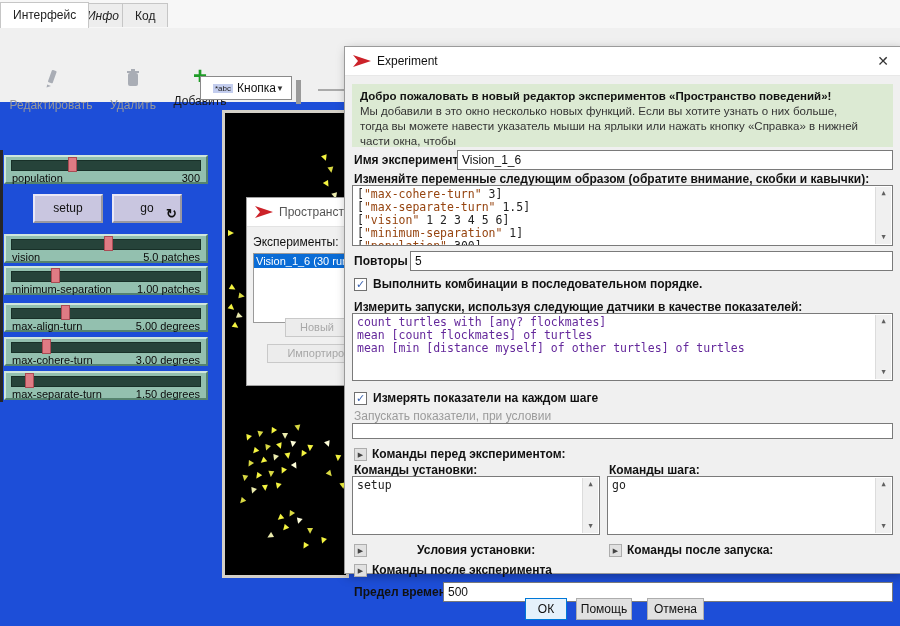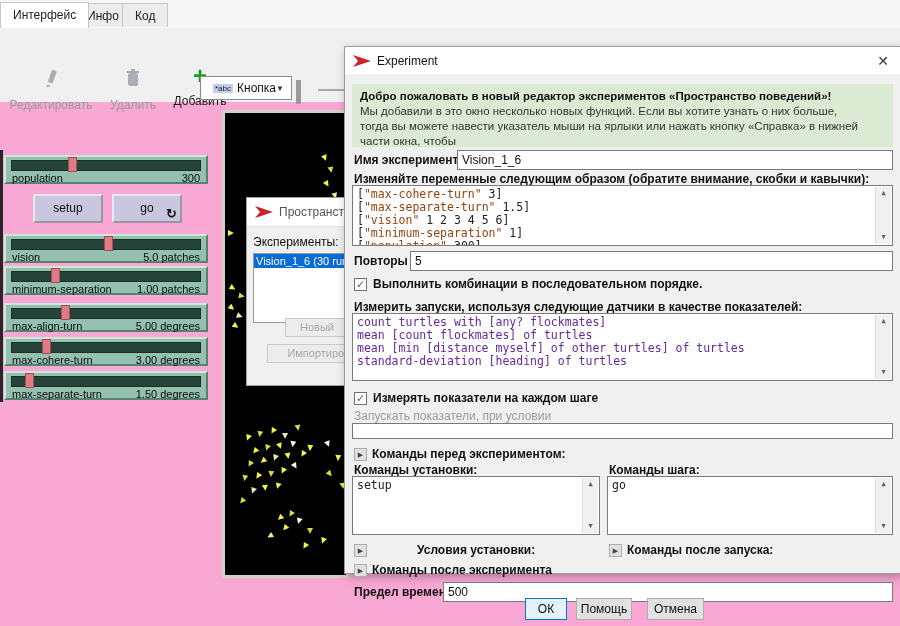--- a/index.html
+++ b/index.html
@@ -1,25 +1,25 @@
 <!DOCTYPE html>
 <html><head>
 <meta charset="utf-8">
 <style>
   html,body{margin:0;padding:0;}
   body{font-family:"Liberation Sans",sans-serif;background:#ffffff;}
-  .screen{position:relative;width:900px;height:626px;overflow:hidden;background:#f9a8d4;}
+  .screen{position:relative;width:900px;height:626px;overflow:hidden;background:#1d4ed8;}
 
   
   .tabbar{position:absolute;left:0;top:0;width:900px;height:28px;background:#f7f7f7;border-bottom:1px solid #c6c6c6;}
   .tab{position:absolute;top:3px;height:24px;line-height:24px;padding:0 12px;font-size:12px;color:#222;
        border:1px solid #c6c6c6;border-bottom:none;background:#ededed;box-sizing:border-box;}
   .tab.active{background:#ffffff;height:26px;top:2px;z-index:2;}
   #tab-interface{left:0px;}
-  #tab-info{left:74px;}
+  #tab-info{left:74px;font-style:italic;}
   #tab-code{left:122px;}
 
   
   .toolbar{position:absolute;left:0;top:28px;width:900px;height:74px;background:#f0f0f0;}
   .tool{position:absolute;text-align:center;font-size:12px;color:#9a9a9a;}
   .tool .glyph{display:block;height:26px;margin-bottom:4px;}
   .tool.enabled{color:#1a1a1a;}
   .plus-glyph{color:#1f9c27;font-size:24px;font-weight:bold;line-height:24px;}
   .dropdown{position:absolute;left:200px;top:48px;width:92px;height:24px;background:#fff;border:1px solid #8a8a8a;
             font-size:12px;color:#111;display:flex;align-items:center;box-sizing:border-box;padding:0 12px;}
@@ -309,21 +309,20 @@
     <div class="abs checkrow" style="left:9px;top:230px;">
       <span class="checkbox">✓</span>
       <span class="lbl">Выполнить комбинации в последовательном порядке.</span>
     </div>
 
     <div class="abs lbl" style="left:9px;top:253px;">Измерить запуски, используя следующие датчики в качестве показателей:</div>
     <div class="abs codebox" style="left:7px;top:266px;width:541px;height:68px;" id="metrics-box">
       <div class="metric">count turtles with [any? flockmates]</div>
         <div class="metric">mean [count flockmates] of turtles</div>
         <div class="metric">mean [min [distance myself] of other turtles] of turtles</div>
-        <div class="metric">standard-deviation [heading] of turtles</div>
         <div class="sb">
         <div class="up">▲</div>
         <div class="dn">▼</div>
       </div>
     </div>
 
     <div class="abs checkrow" style="left:9px;top:344px;">
       <span class="checkbox">✓</span>
       <span class="lbl">Измерять показатели на каждом шаге</span>
     </div>

